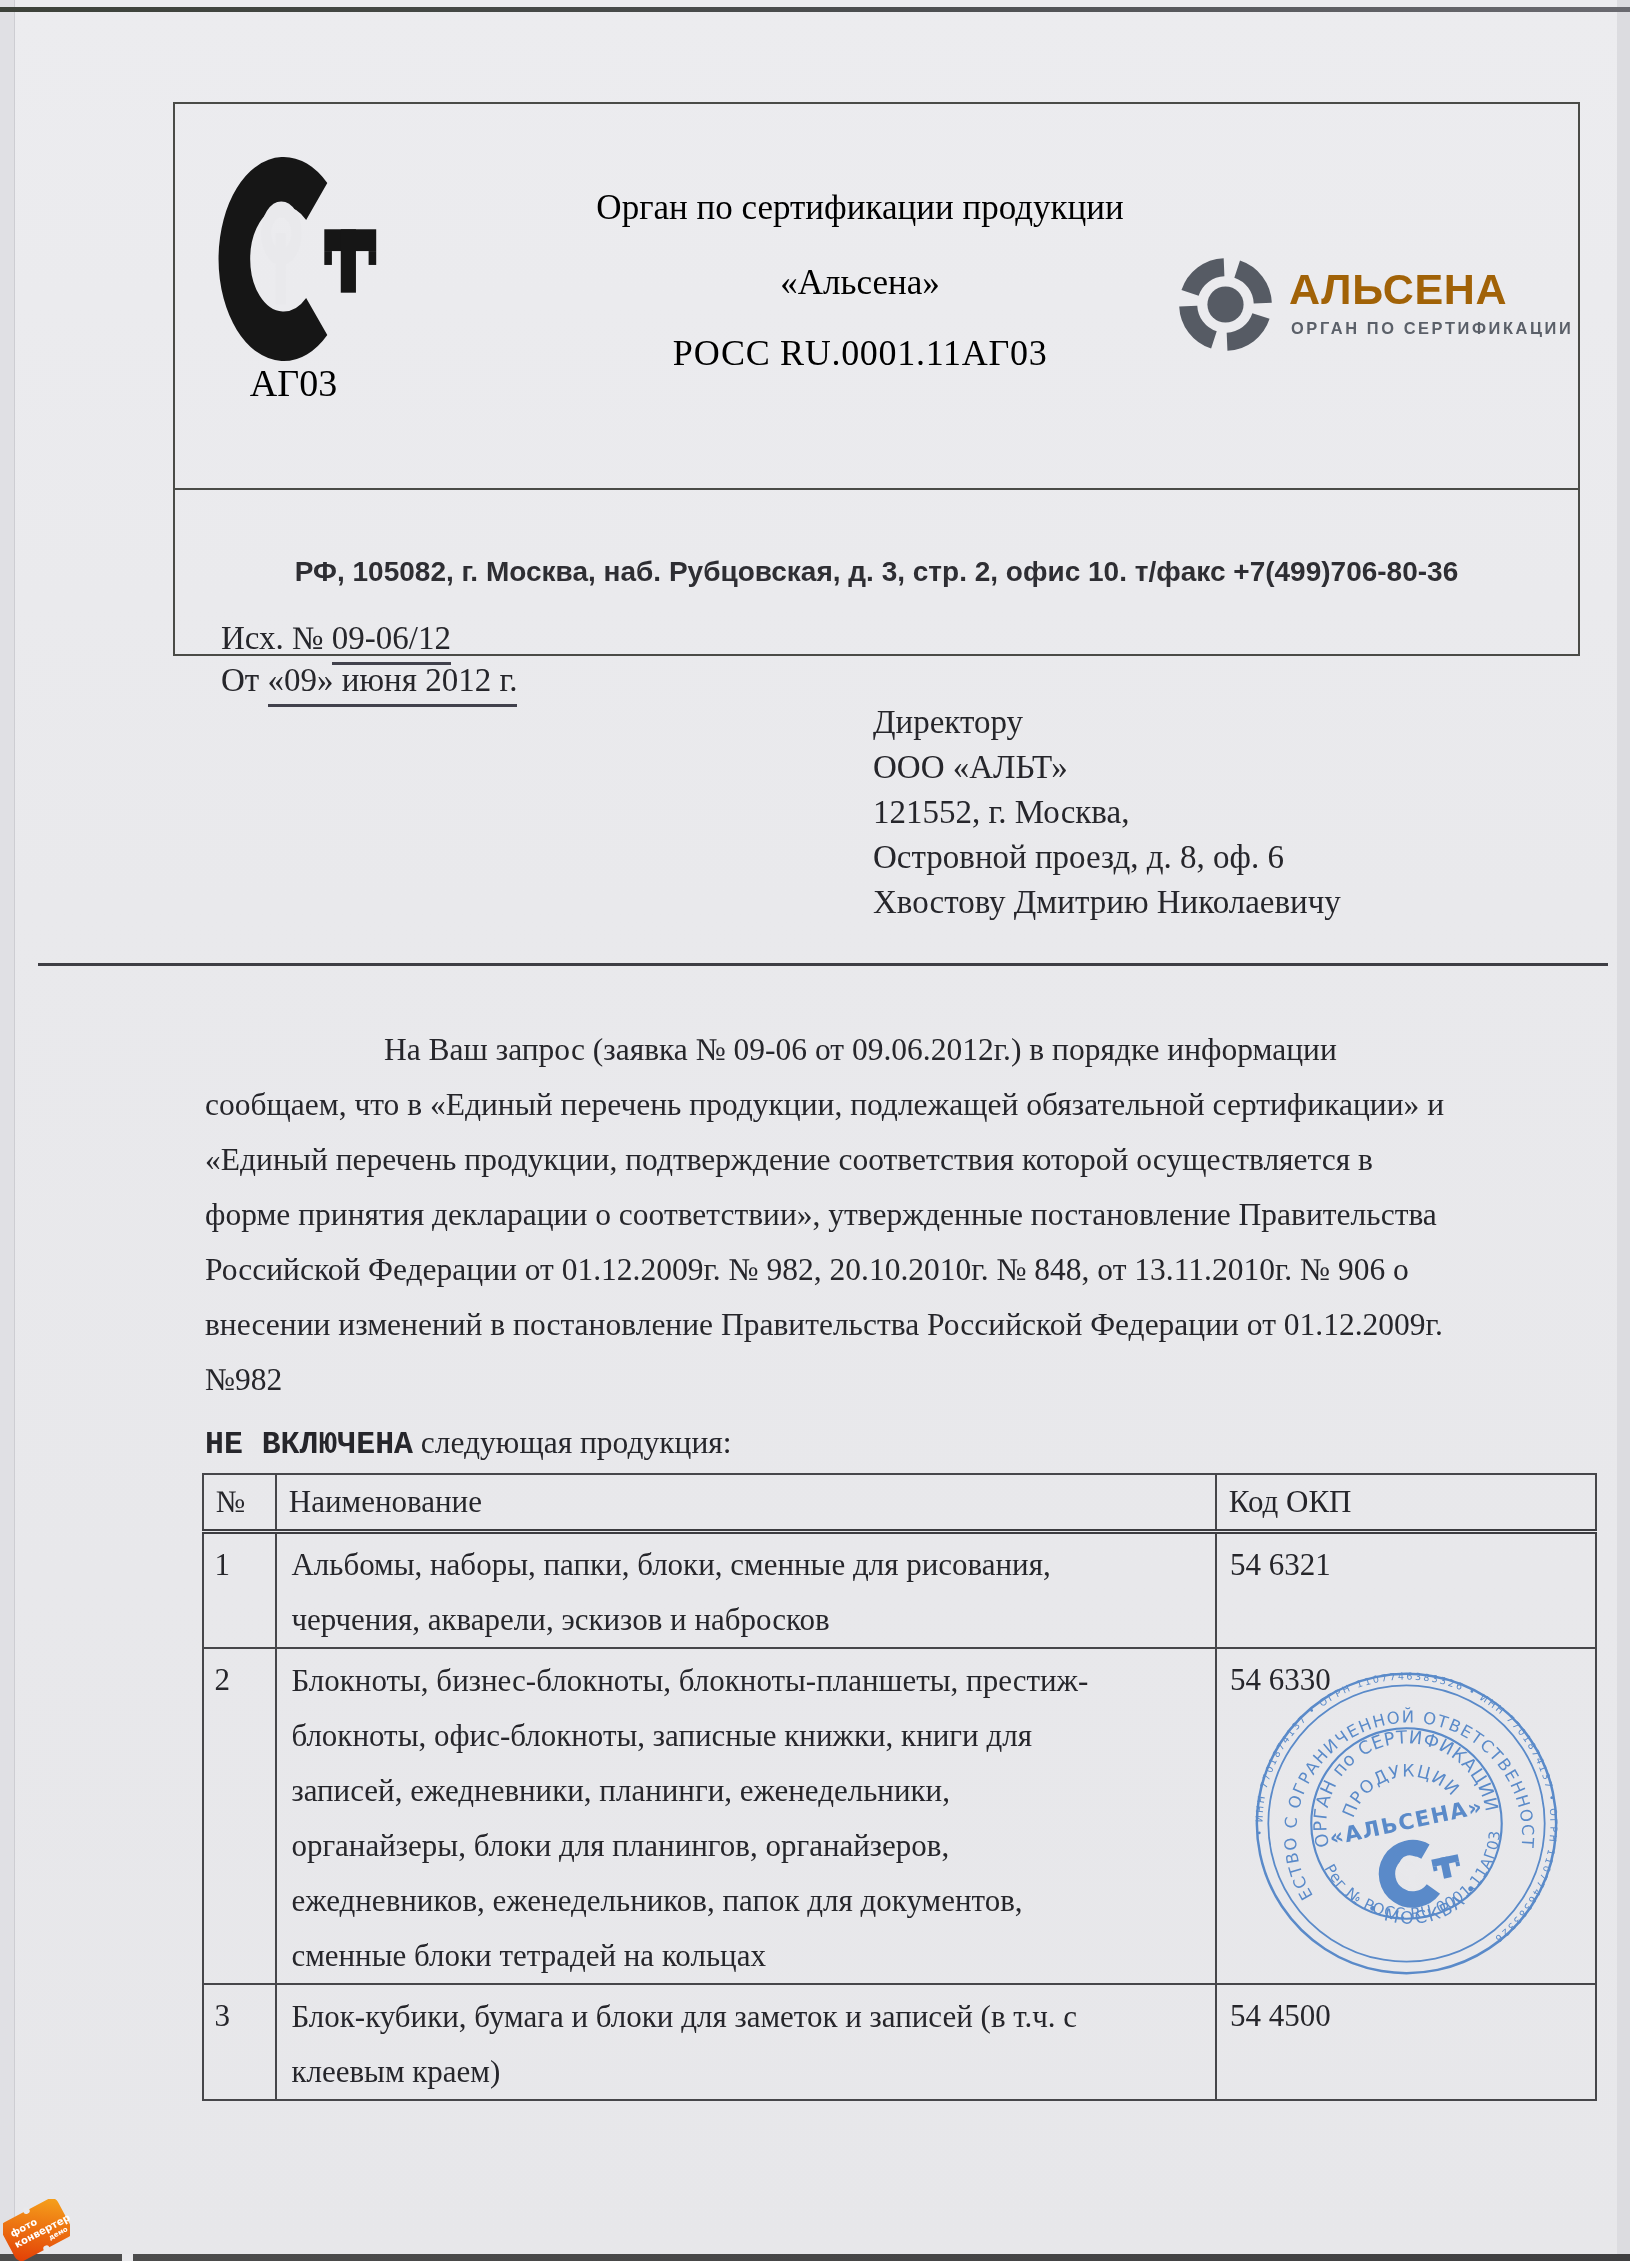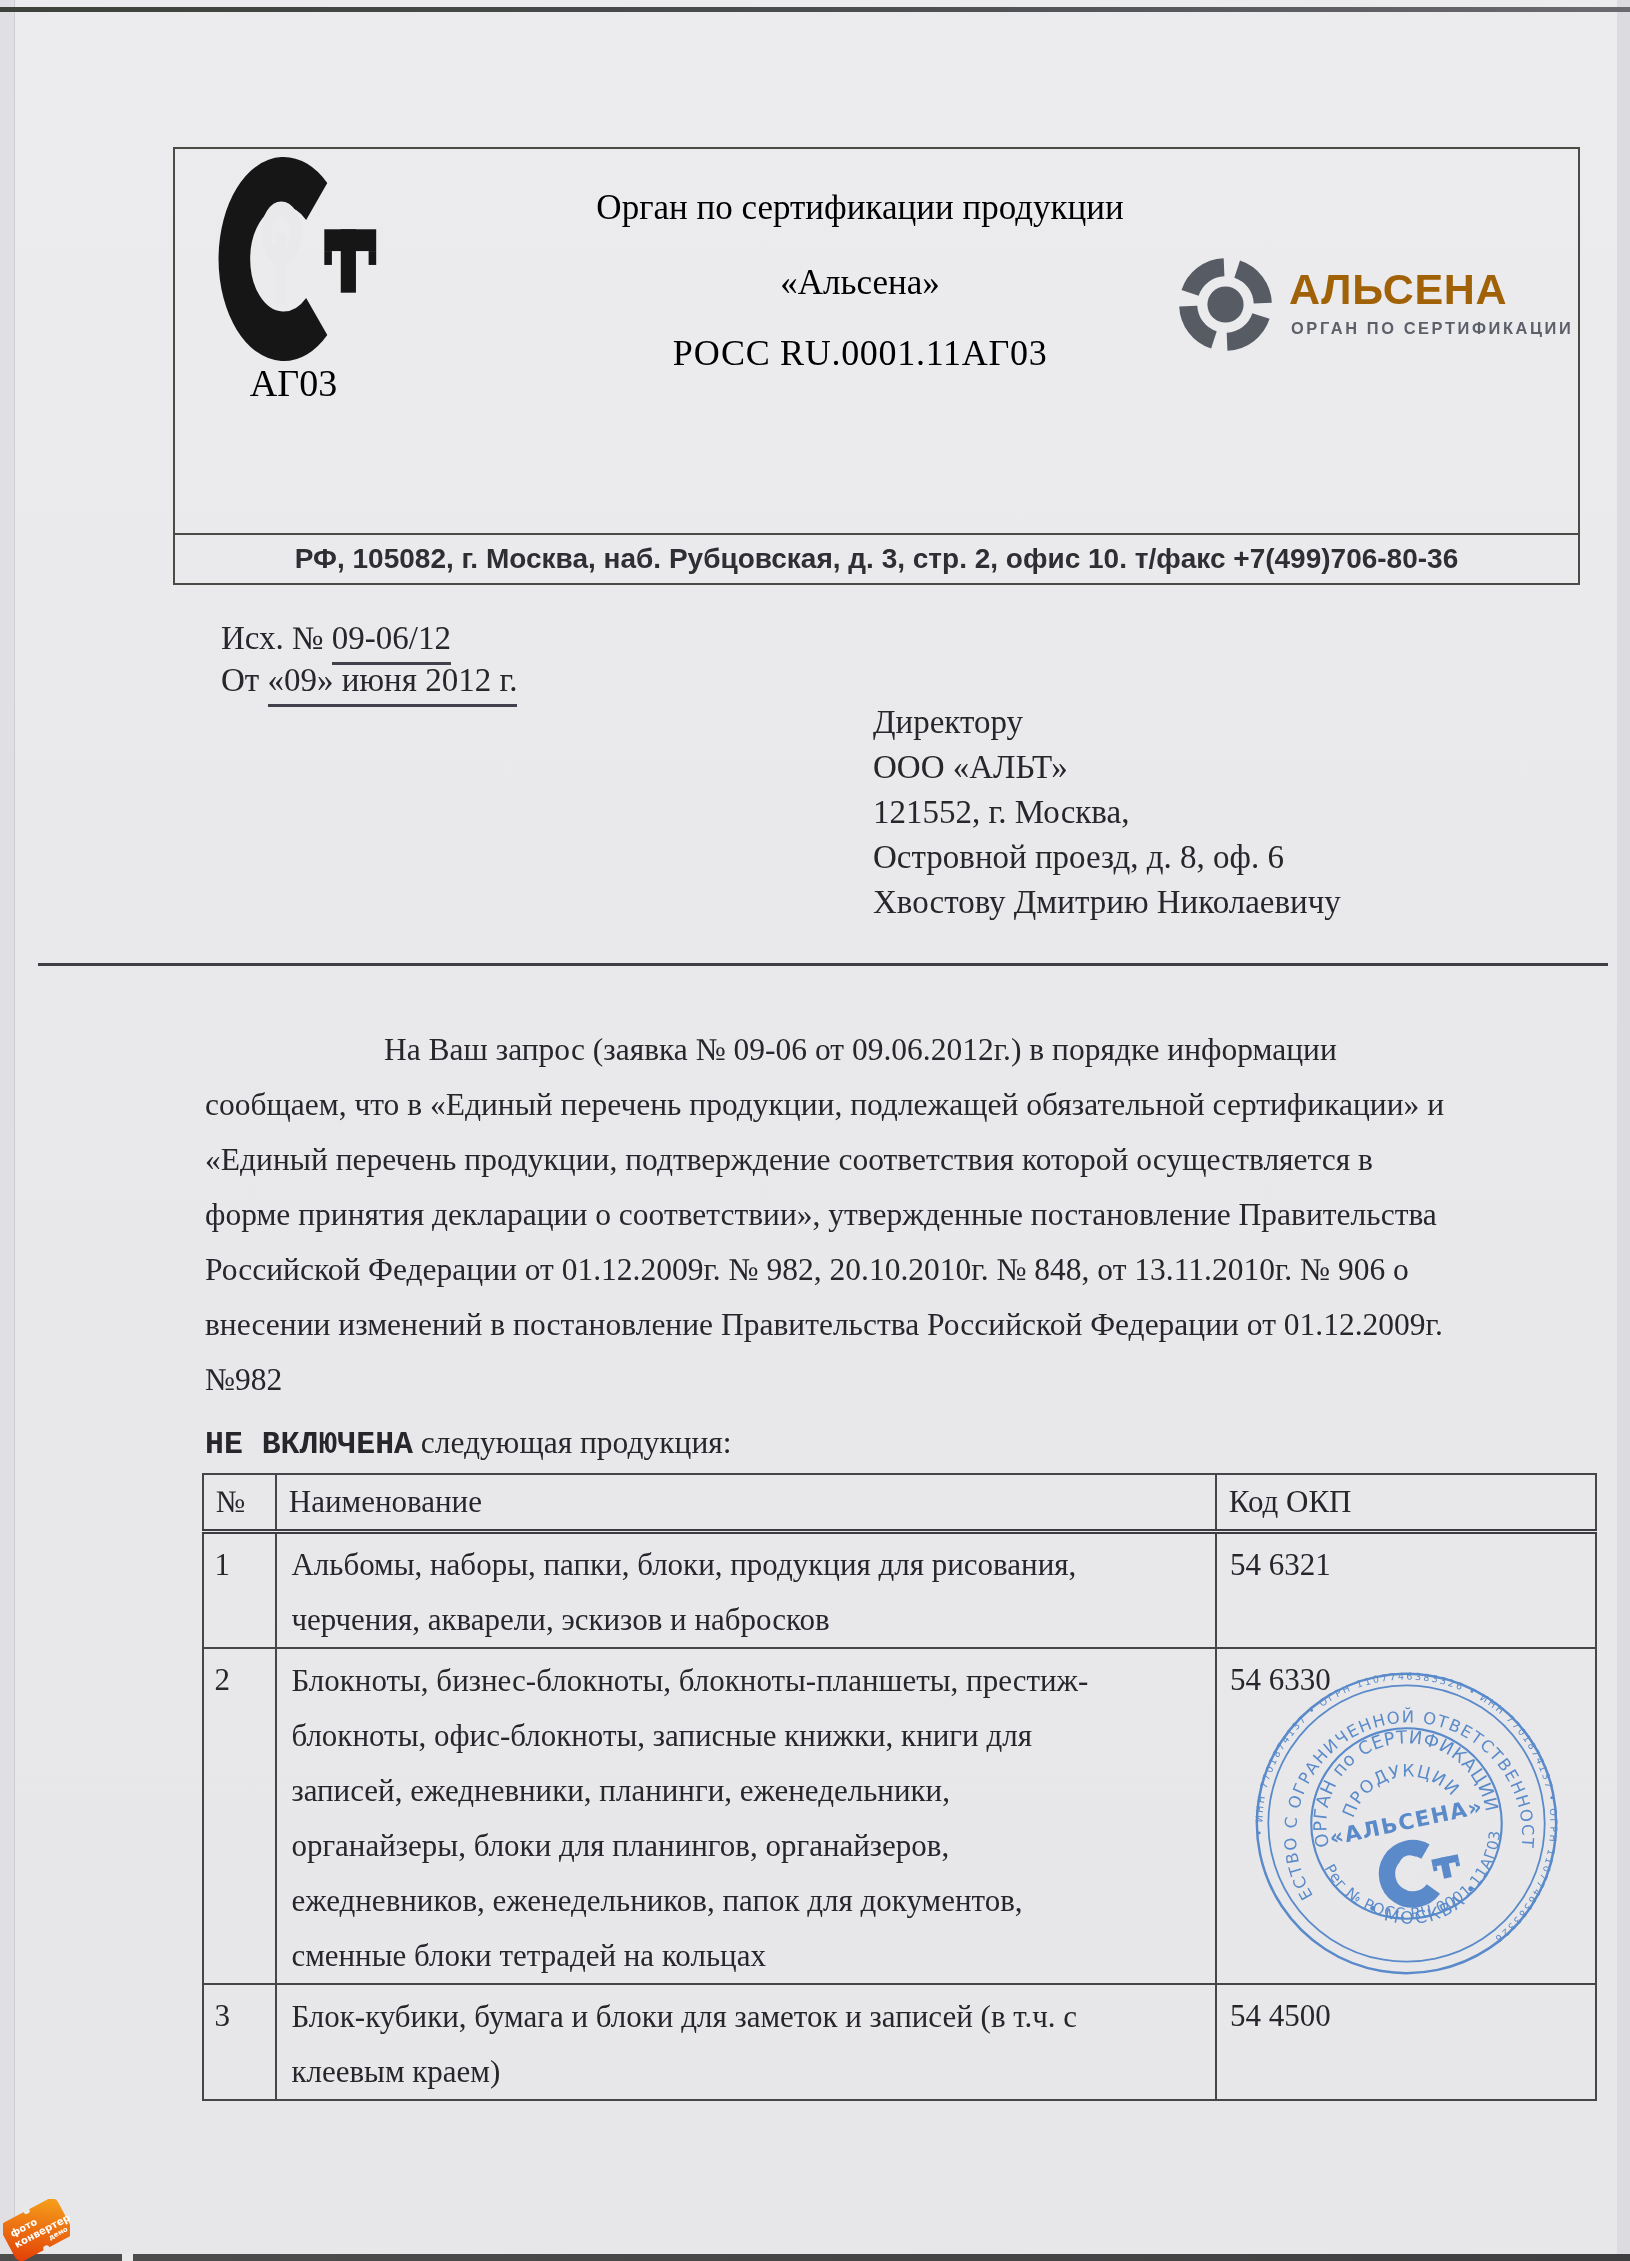--- a/index.html
+++ b/index.html
@@ -9,21 +9,21 @@
     font-family:"Liberation Serif",serif;color:#26262b;
   }
   .abs{position:absolute;}
   
   .scan-top{left:0;top:6.6px;width:1630px;height:5.9px;background:linear-gradient(90deg,#3d423a,#4c4e50 55%,#6a6a70);}
   .scan-bottom{left:0;top:2254px;width:1630px;height:7.2px;background:linear-gradient(90deg,#4d4d4d,#3f3f41);}
   .scan-bottom-gap{left:122px;top:2254px;width:11px;height:7.2px;background:#e9e9ec;}
   .scan-left{left:0;top:0;width:14.4px;height:2261px;background:#e0e0e4;border-right:1.3px solid #cdcdd2;}
   .scan-right{left:1617px;top:0;width:13px;height:2261px;background:#dcdce0;}
   
-  .header-box{left:173px;top:102px;width:1407px;height:438px;border:2.6px solid #4a4b47;box-sizing:border-box;margin-top:45px;}
+  .header-box{left:173px;top:102px;width:1407px;height:554px;border:2.6px solid #4a4b47;box-sizing:border-box;}
   .addr-row{position:absolute;left:0;right:0;top:384px;bottom:0;border-top:2.6px solid #4a4b47;
     display:flex;align-items:center;justify-content:center;
     font-family:"Liberation Sans",sans-serif;font-weight:bold;font-size:28px;color:#2e2e33;}
   .rst-logo{left:218px;top:150px;width:162px;height:218px;}
   .rst-code{left:223px;top:361px;width:141px;text-align:center;font-size:38px;color:#000000;}
   .title-line{left:420px;width:880px;text-align:center;color:#000000;}
   .t1{top:188px;font-size:35px;}
   .t2{top:263px;font-size:35px;}
   .t3{top:332px;font-size:36px;letter-spacing:0.7px;}
   .alsena-icon{left:1169px;top:248px;width:113px;height:113px;}
@@ -129,21 +129,21 @@
     <tr>
       <th>№</th>
       <th>Наименование</th>
       <th>Код ОКП</th>
     </tr>
   </thead>
   <tbody>
     <tr style="height:114px">
       <td class="cnum">1</td>
       <td class="cname">
-        <div class="cellline">Альбомы, наборы, папки, блоки, продукция для рисования,</div>
+        <div class="cellline">Альбомы, наборы, папки, блоки, сменные для рисования,</div>
         <div class="cellline">черчения, акварели, эскизов и набросков</div>
       </td>
       <td class="ccode">54 6321</td>
     </tr>
     <tr style="height:333px">
       <td class="cnum">2</td>
       <td class="cname">
         <div class="cellline">Блокноты, бизнес-блокноты, блокноты-планшеты, престиж-</div>
         <div class="cellline">блокноты, офис-блокноты, записные книжки, книги для</div>
         <div class="cellline">записей, ежедневники, планинги, еженедельники,</div>

